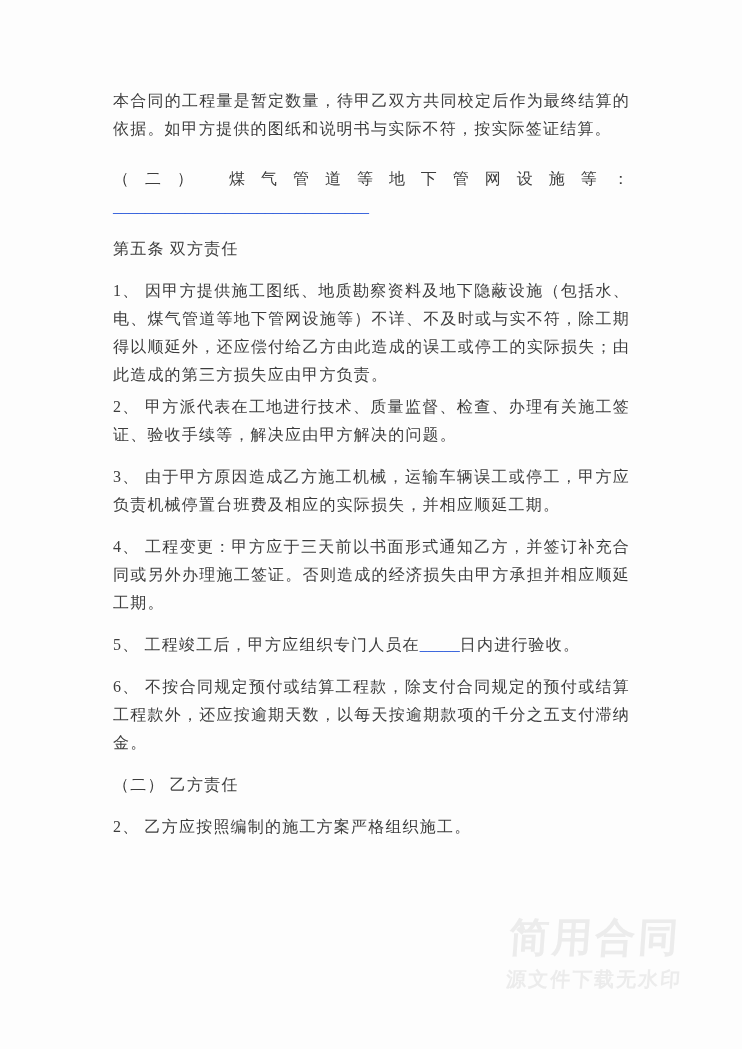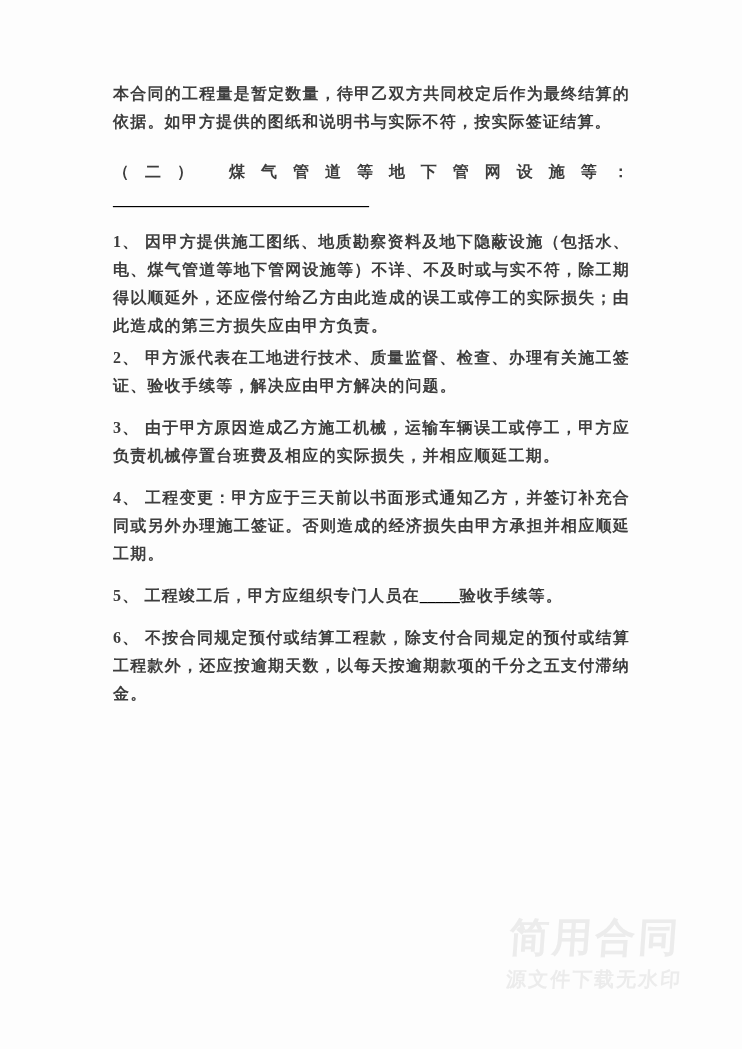--- a/index.html
+++ b/index.html
@@ -11,39 +11,38 @@
     position: relative;
     width: 742px;
     height: 1049px;
     background: #fdfdfd;
     overflow: hidden;
     font-family: "Liberation Serif", "DejaVu Serif", serif;
   }
   .content {
     position: absolute;
     left: 113px;
-    top: 80px;
+    top: 87px;
     width: 517px;
-    font-weight: bold;
   }
   .para {
     margin: 0 0 14px 0;
     font-size: 16px;
     line-height: 28px;
     letter-spacing: 1.2px;
     color: #3d3d3d;
     text-align: justify;
     text-justify: inter-ideograph;
   }
   .para.after-lg { margin-bottom: 22px; }
   .para.tight    { margin-bottom: 4px; }
   .blank {
     letter-spacing: 0;
     white-space: nowrap;
-    color: #000000;
+    color: #1d4ed8;
   }
   .watermark {
     position: absolute;
     left: 508px;
     top: 917px;
     color: #ececec;
     transform: skewX(-4deg);
     font-family: "Liberation Sans", "DejaVu Sans", sans-serif;
     user-select: none;
   }
@@ -66,38 +65,41 @@
 
 <div class="page">
   <div class="content">
 
     <p class="para after-lg">本合同的工程量是暂定数量，待甲乙双方共同校定后作为最终结算的依据。如甲方提供的图纸和说明书与实际不符，按实际签证结算。</p>
 
     <p class="para">
       <span>（二） 煤气管道等地下管网设施等：</span><span class="blank">________________________________</span>
     </p>
 
+    <p class="para">第五条 双方责任</p>
 
 
     <p class="para tight">1、 因甲方提供施工图纸、地质勘察资料及地下隐蔽设施（包括水、电、煤气管道等地下管网设施等）不详、不及时或与实不符，除工期得以顺延外，还应偿付给乙方由此造成的误工或停工的实际损失；由此造成的第三方损失应由甲方负责。</p>
 
     <p class="para">2、 甲方派代表在工地进行技术、质量监督、检查、办理有关施工签证、验收手续等，解决应由甲方解决的问题。</p>
 
     <p class="para">3、 由于甲方原因造成乙方施工机械，运输车辆误工或停工，甲方应负责机械停置台班费及相应的实际损失，并相应顺延工期。</p>
 
     <p class="para">4、 工程变更：甲方应于三天前以书面形式通知乙方，并签订补充合同或另外办理施工签证。否则造成的经济损失由甲方承担并相应顺延工期。</p>
 
     <p class="para">
-      <span>5、 工程竣工后，甲方应组织专门人员在</span><span class="blank">_____</span><span>验收手续等。</span>
+      <span>5、 工程竣工后，甲方应组织专门人员在</span><span class="blank">_____</span><span>日内进行验收。</span>
     </p>
 
     <p class="para">6、 不按合同规定预付或结算工程款，除支付合同规定的预付或结算工程款外，还应按逾期天数，以每天按逾期款项的千分之五支付滞纳金。</p>
 
+    <p class="para">（二） 乙方责任</p>
 
 
+    <p class="para">2、 乙方应按照编制的施工方案严格组织施工。</p>
 
   </div>
 
   <div class="watermark">
     <div class="wm-title">简用合同</div>
     <div class="wm-sub">源文件下载无水印</div>
   </div>
 </div>
 
 </body></html>

